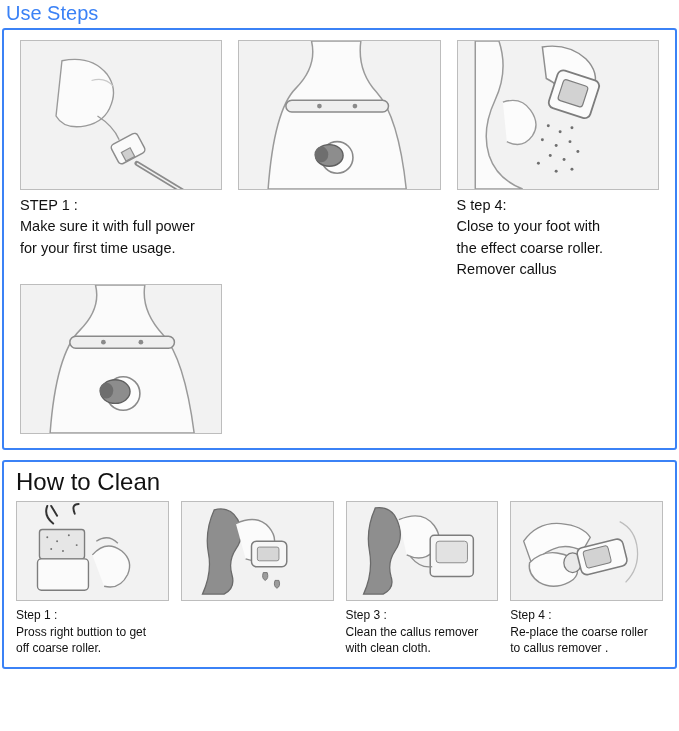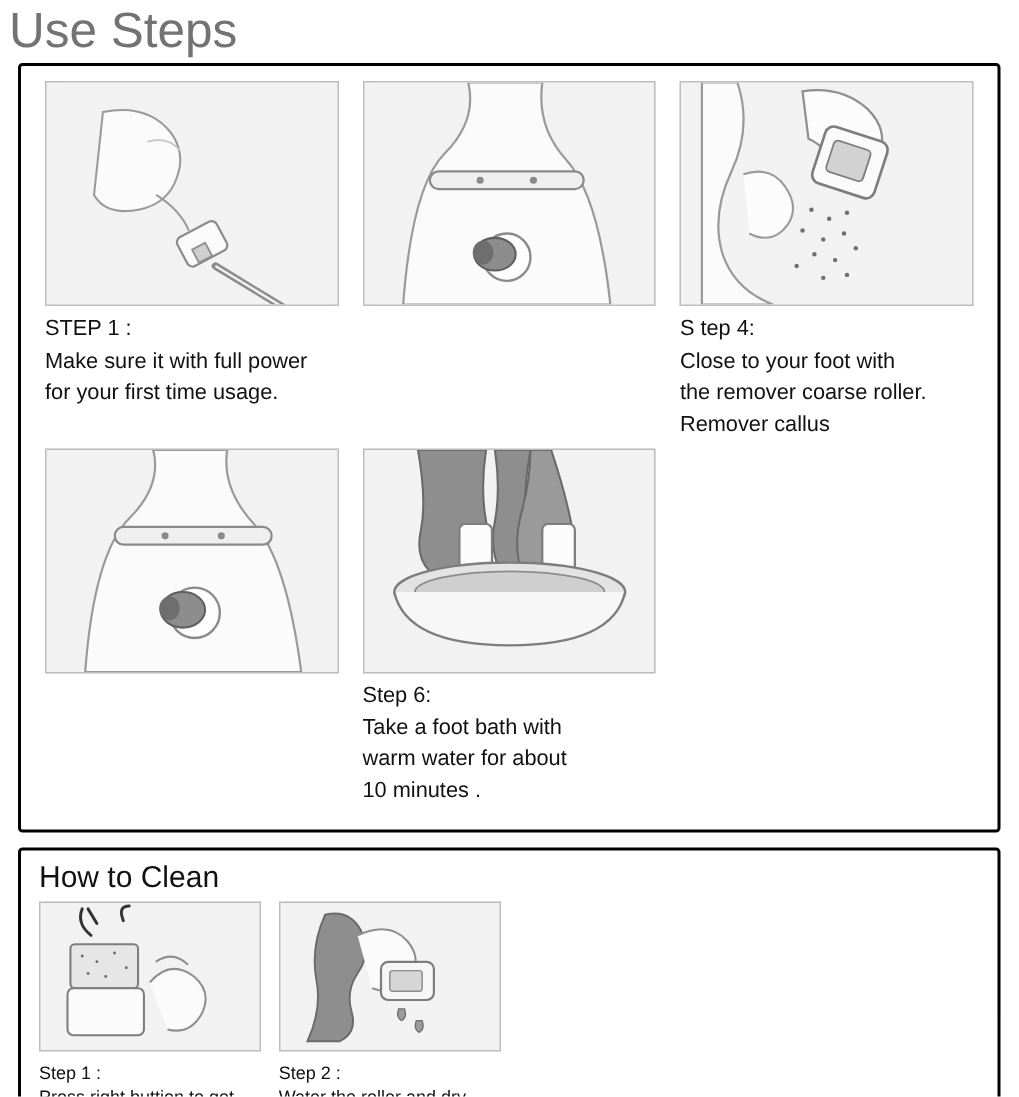--- a/index.html
+++ b/index.html
@@ -9,30 +9,30 @@
     background: #ffffff;
     font-family: "Liberation Sans", sans-serif;
     color: #111;
   }
   .page {
     position: relative;
     width: 679px; height: 731px;
     overflow: hidden;
   }
   .section-title {
-    font-size: 33px;
+    font-size: 20px;
     font-weight: 400;
-    color: #737373;
+    color: #3b82f6;
     padding: 2px 0 4px 6px;
     line-height: 1.1;
   }
   .panel {
-    border: 2px solid #000000;
+    border: 2px solid #3b82f6;
     border-radius: 3px;
-    margin: 0 12px;
+    margin: 0 2px;
   }
   .panel-use {
     padding: 10px 8px 10px 8px;
   }
   .grid3 {
     display: flex;
     flex-wrap: wrap;
   }
   .cell {
     width: 33.33%;
@@ -52,21 +52,21 @@
     line-height: 1.47;
     color: #111;
     padding-top: 5px;
     white-space: pre-line;
   }
   .panel-clean {
     margin-top: 10px;
     padding: 4px 6px 8px 6px;
   }
   .clean-title {
-    font-size: 20px;
+    font-size: 24px;
     padding: 2px 0 4px 6px;
     line-height: 1.2;
   }
   .grid4 {
     display: flex;
   }
   .cell4 {
     width: 25%;
     padding: 0 6px 2px 6px;
   }
@@ -150,58 +150,39 @@
                 <circle cx="96" cy="120" r="1.5"></circle>
                 <circle cx="110" cy="112" r="1.5"></circle>
               <circle cx="70" cy="124" r="1.5"></circle>
                 <circle cx="88" cy="132" r="1.5"></circle>
                 <circle cx="104" cy="130" r="1.5"></circle>
             </g>
           </svg>
         </div>
         <div class="caption">S tep 4:
 Close to your foot with
-the remover coarse roller.
+the effect coarse roller.
 Remover callus</div>
       </div>
 
       <div class="cell">
         <div class="thumb">
           <svg viewBox="0 0 180 150" preserveAspectRatio="xMidYMid meet">
             <rect x="0" y="0" width="180" height="150" fill="#f2f2f2"></rect>
             <path d="M64 0 q6 24 -16 46 q-24 24 -30 104 h146 q-10 -76 -32 -100 q-22 -24 -18 -50 z" fill="#fbfbfb" stroke="#9a9a9a" stroke-width="1.5"></path>
             <rect x="38" y="52" width="106" height="12" rx="6" fill="#efefef" stroke="#8a8a8a" stroke-width="1.5"></rect>
             <circle cx="72" cy="58" r="2.4" fill="#8a8a8a"></circle>
             <circle cx="110" cy="58" r="2.4" fill="#8a8a8a"></circle>
             <circle cx="92" cy="110" r="17" fill="#fdfdfd" stroke="#8a8a8a" stroke-width="1.6"></circle>
             <ellipse cx="84" cy="108" rx="15" ry="12" fill="#8d8d8d" stroke="#5f5f5f" stroke-width="1.4"></ellipse>
             <ellipse cx="75" cy="107" rx="7" ry="8" fill="#6e6e6e"></ellipse>
           </svg>
         </div>
       </div>
 
-      <div class="cell">
-        <div class="thumb">
-          <svg viewBox="0 0 180 150" preserveAspectRatio="xMidYMid meet">
-            <rect x="0" y="0" width="180" height="150" fill="#f2f2f2"></rect>
-            <path d="M28 0 q6 34 2 54 q-4 18 6 28 h34 q8 -14 4 -34 q-4 -22 0 -48 z" fill="#8e8e8e" stroke="#6a6a6a" stroke-width="1.4"></path>
-            <path d="M104 0 q-6 34 -2 54 q4 18 -6 28 h-12 q-8 -14 -4 -34 q4 -22 0 -48 z" fill="#8e8e8e" stroke="#6a6a6a" stroke-width="1.4"></path>
-            <path d="M118 0 q10 30 14 52 q4 20 -4 30 h-30 q-6 -18 0 -40 q6 -22 6 -42 z" fill="#9a9a9a" stroke="#6a6a6a" stroke-width="1.4"></path>
-            <rect x="56" y="50" width="22" height="40" rx="4" fill="#fcfcfc" stroke="#7d7d7d" stroke-width="1.5"></rect>
-            <rect x="112" y="50" width="22" height="40" rx="4" fill="#fcfcfc" stroke="#7d7d7d" stroke-width="1.5"></rect>
-            <ellipse cx="90" cy="96" rx="78" ry="20" fill="#e3e3e3" stroke="#7d7d7d" stroke-width="1.6"></ellipse>
-            <ellipse cx="90" cy="96" rx="64" ry="14" fill="#cfcfcf" stroke="#8c8c8c" stroke-width="1.2"></ellipse>
-            <path d="M12 96 q8 36 78 36 q70 0 78 -36" fill="#f7f7f7" stroke="#7d7d7d" stroke-width="1.6"></path>
-          </svg>
-        </div>
-        <div class="caption">Step 6:
-Take a foot bath with
-warm water for about
-10 minutes .</div>
-      </div>
 
     </div>
   </div>
 
   <div class="panel panel-clean">
     <div class="clean-title">How to Clean</div>
     <div class="grid4">
 
       <div class="cell4">
         <div class="thumb-s">
@@ -231,23 +212,51 @@
         <div class="thumb-s">
           <svg viewBox="0 0 140 100" preserveAspectRatio="xMidYMid meet">
             <rect x="0" y="0" width="140" height="100" fill="#f2f2f2"></rect>
             <path d="M26 8 q16 -4 24 10 q8 16 -2 30 q-8 12 -4 26 q4 14 -8 20 h-22 q10 -22 6 -42 q-4 -22 6 -44 z" fill="#8e8e8e" stroke="#6a6a6a" stroke-width="1.3"></path>
             <path d="M48 22 q22 -10 34 4 q10 12 2 24 q-10 14 -26 8" fill="#fbfbfb" stroke="#8f8f8f" stroke-width="1.4"></path>
             <rect x="64" y="40" width="36" height="26" rx="5" fill="#f6f6f6" stroke="#7d7d7d" stroke-width="1.5"></rect>
             <rect x="70" y="46" width="22" height="14" rx="2" fill="#d6d6d6" stroke="#8c8c8c" stroke-width="1"></rect>
             <path d="M80 72 q2 6 -2 8 q-4 -2 -2 -8 z M92 80 q2 6 -2 8 q-4 -2 -2 -8 z" fill="#9c9c9c" stroke="#6f6f6f" stroke-width="0.9"></path>
           </svg>
         </div>
-        <div class="caption-s">Step 2 :
-Water the roller and dry
-it with clean cloth.</div>
-      </div>
-
-
+      </div>
+
+      <div class="cell4">
+        <div class="thumb-s">
+          <svg viewBox="0 0 140 100" preserveAspectRatio="xMidYMid meet">
+            <rect x="0" y="0" width="140" height="100" fill="#f2f2f2"></rect>
+            <path d="M22 6 q16 -2 22 12 q8 18 -2 32 q-8 12 -4 26 q4 12 -8 18 h-20 q10 -22 6 -44 q-4 -22 6 -44 z" fill="#8e8e8e" stroke="#6a6a6a" stroke-width="1.3"></path>
+            <path d="M46 18 q24 -10 36 6 q10 14 0 26 q-12 12 -28 4" fill="#fbfbfb" stroke="#8f8f8f" stroke-width="1.4"></path>
+            <rect x="78" y="34" width="44" height="42" rx="4" fill="#f6f6f6" stroke="#7d7d7d" stroke-width="1.5"></rect>
+            <rect x="84" y="40" width="32" height="22" rx="3" fill="#e2e2e2" stroke="#8c8c8c" stroke-width="1"></rect>
+            <path d="M58 56 q10 12 22 10" fill="none" stroke="#8f8f8f" stroke-width="1.3"></path>
+          </svg>
+        </div>
+        <div class="caption-s">Step 3 :
+Clean the callus remover
+with clean cloth.</div>
+      </div>
+
+      <div class="cell4">
+        <div class="thumb-s">
+          <svg viewBox="0 0 140 100" preserveAspectRatio="xMidYMid meet">
+            <rect x="0" y="0" width="140" height="100" fill="#f2f2f2"></rect>
+            <path d="M6 40 q14 -20 38 -18 q22 2 30 14 l-8 14 q-16 -8 -30 -2 q-16 6 -20 20 z" fill="#fcfcfc" stroke="#8f8f8f" stroke-width="1.4"></path>
+            <path d="M12 62 q12 -12 28 -10 q16 2 20 12 q4 12 -8 18 q-16 8 -30 0 q-12 -8 -10 -20 z" fill="#fcfcfc" stroke="#8f8f8f" stroke-width="1.4"></path>
+            <ellipse cx="56" cy="62" rx="9" ry="10" fill="#e9e9e9" stroke="#7b7b7b" stroke-width="1.3"></ellipse>
+            <rect x="62" y="42" width="48" height="28" rx="6" fill="#fbfbfb" stroke="#7d7d7d" stroke-width="1.6" transform="rotate(-14 86 56)"></rect>
+            <rect x="68" y="47" width="26" height="18" rx="3" fill="#d2d2d2" stroke="#7d7d7d" stroke-width="1" transform="rotate(-14 81 56)"></rect>
+            <path d="M104 20 q16 8 18 28 q2 20 -12 34" fill="none" stroke="#bdbdbd" stroke-width="1.3"></path>
+          </svg>
+        </div>
+        <div class="caption-s">Step 4 :
+Re-place the coarse roller
+to callus remover .</div>
+      </div>
 
     </div>
   </div>
 
 </div>
 
 </body></html>

